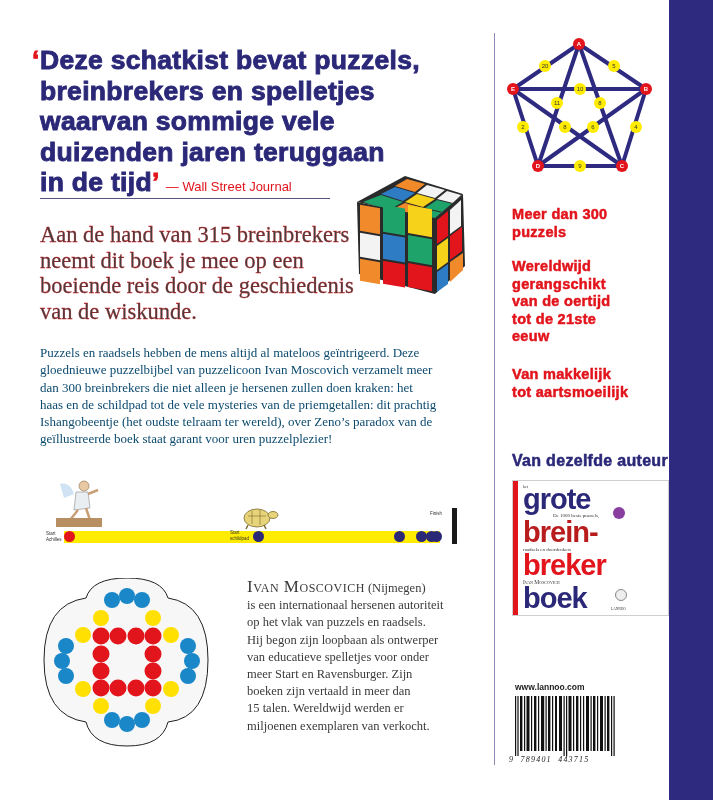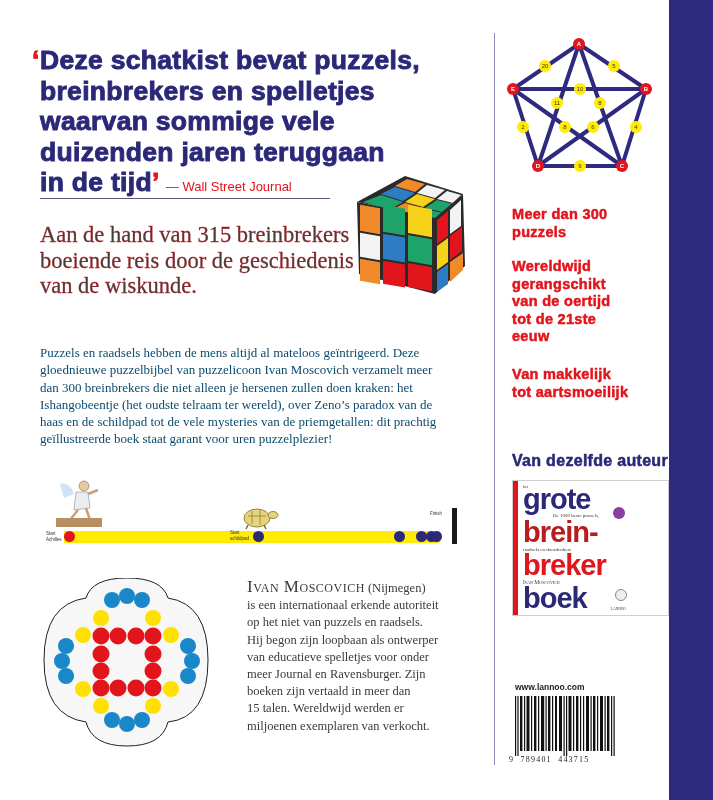--- a/index.html
+++ b/index.html
@@ -18,21 +18,21 @@
   .vline{left:494px;top:33px;width:1px;height:732px;background:#8988b6;}
   .band{left:669px;top:0;width:44px;height:800px;background:#2e2a80;}
   .bullet{left:512px;width:160px;color:#e2141c;font-weight:900;font-size:14.5px;line-height:17.5px;-webkit-text-stroke:0.5px #e2141c;letter-spacing:0.3px;}
   .same{left:512px;top:452px;color:#2b2878;font-weight:900;font-size:16px;-webkit-text-stroke:0.5px #2b2878;letter-spacing:0.3px;}
   .bookcover{left:512px;top:480px;width:123px;height:134px;border:1px solid #cfcfcf;background:#fff;overflow:hidden;padding-left:32px;}
   .bookcover .spine{position:absolute;left:0;top:0;width:5px;height:134px;background:#e2141c;}
   .bookcover .w{position:absolute;left:10px;font-weight:900;font-size:29px;line-height:29px;letter-spacing:-1px;}
   .bookcover .sm{position:absolute;font-family:"Liberation Serif",serif;font-size:5px;color:#333;}
   .url{left:515px;top:682px;color:#222;font-size:8.5px;font-weight:700;}
   .barcode{left:515px;top:696px;width:100px;height:60px;}
-  .isbn{left:509px;top:755px;font-family:"Liberation Serif",serif;font-size:8px;color:#222;letter-spacing:1.2px;}
+  .isbn{left:509px;top:755px;font-family:"Liberation Serif",serif;font-size:8px;color:#222;letter-spacing:1.2px;font-style:italic;}
 </style>
 </head>
 <body>
 
 <div class="abs band"></div>
 
 <div class="abs quote">
   <span class="qm open">‘</span>
   <div>Deze schatkist bevat puzzels,</div>
   <div>breinbrekers en spelletjes</div>
@@ -71,30 +71,31 @@
   <polygon points="92,46 103,37 103,62 92,70" fill="#e2141c"></polygon>
   <polygon points="105,36 116,26 116,52 105,60" fill="#f3f3f3"></polygon>
   <polygon points="92,72 103,64 103,88 92,96" fill="#f7d21a"></polygon>
   <polygon points="105,62 117,53 117,77 105,86" fill="#e2141c"></polygon>
   <polygon points="92,98 103,90 103,110 92,118" fill="#2d7cc4"></polygon>
   <polygon points="105,88 118,79 118,96 105,108" fill="#f08a2a"></polygon>
 </svg>
 
 <div class="abs lead">
   <div>Aan de hand van 315 breinbrekers</div>
+  <div>neemt dit boek je mee op een</div>
   <div>boeiende reis door de geschiedenis</div>
   <div>van de wiskunde.</div>
 </div>
 
 <div class="abs body1">
   <div>Puzzels en raadsels hebben de mens altijd al mateloos geïntrigeerd. Deze</div>
   <div>gloednieuwe puzzelbijbel van puzzelicoon Ivan Moscovich verzamelt meer</div>
   <div>dan 300 breinbrekers die niet alleen je hersenen zullen doen kraken: het</div>
+  <div>haas en de schildpad tot de vele mysteries van de priemgetallen: dit prachtig</div>
   <div>Ishangobeentje (het oudste telraam ter wereld), over Zeno’s paradox van de</div>
-  <div>haas en de schildpad tot de vele mysteries van de priemgetallen: dit prachtig</div>
   <div>geïllustreerde boek staat garant voor uren puzzelplezier!</div>
 </div>
 
 <div class="abs" style="left:40px;top:478px;width:430px;height:80px;">
 
   <svg class="abs" style="left:14px;top:0px;" width="50" height="50" viewBox="0 0 50 50">
     <path d="M6 6 C14 4 18 10 20 16 L10 20 Z" fill="#cfe3f4"></path>
     <circle cx="30" cy="8" r="5" fill="#e8c9a4" stroke="#8a6d4a" stroke-width="0.6"></circle>
     <path d="M22 14 L34 14 L36 30 L20 32 Z" fill="#e9eef2" stroke="#8a8a8a" stroke-width="0.6"></path>
     <path d="M34 16 L44 12" stroke="#c99f76" stroke-width="2.5"></path>
@@ -165,25 +166,25 @@
       <circle cx="113" cy="93" r="8.5"></circle>
     <circle cx="61" cy="110" r="8.5"></circle>
       <circle cx="78" cy="110" r="8.5"></circle>
       <circle cx="96" cy="110" r="8.5"></circle>
       <circle cx="113" cy="110" r="8.5"></circle>
   </g>
 </svg>
 
 <div class="abs bio">
   <div><span class="name">Ivan Moscovich</span> <span class="place">(Nijmegen)</span></div>
-  <div>is een internationaal erkende autoriteit</div>
-  <div>op het niet van puzzels en raadsels.</div>
+  <div>is een internationaal hersenen autoriteit</div>
+  <div>op het vlak van puzzels en raadsels.</div>
   <div>Hij begon zijn loopbaan als ontwerper</div>
   <div>van educatieve spelletjes voor onder</div>
-  <div>meer Journal en Ravensburger. Zijn</div>
+  <div>meer Start en Ravensburger. Zijn</div>
   <div>boeken zijn vertaald in meer dan</div>
   <div>15 talen. Wereldwijd werden er</div>
   <div>miljoenen exemplaren van verkocht.</div>
 </div>
 
 <div class="abs vline"></div>
 
 <svg class="abs" style="left:500px;top:35px;" width="160" height="140" viewBox="0 0 160 140">
   <g stroke="#2e2a80" stroke-width="4" stroke-linecap="round">
     <line x1="79" y1="9" x2="13" y2="54"></line>

